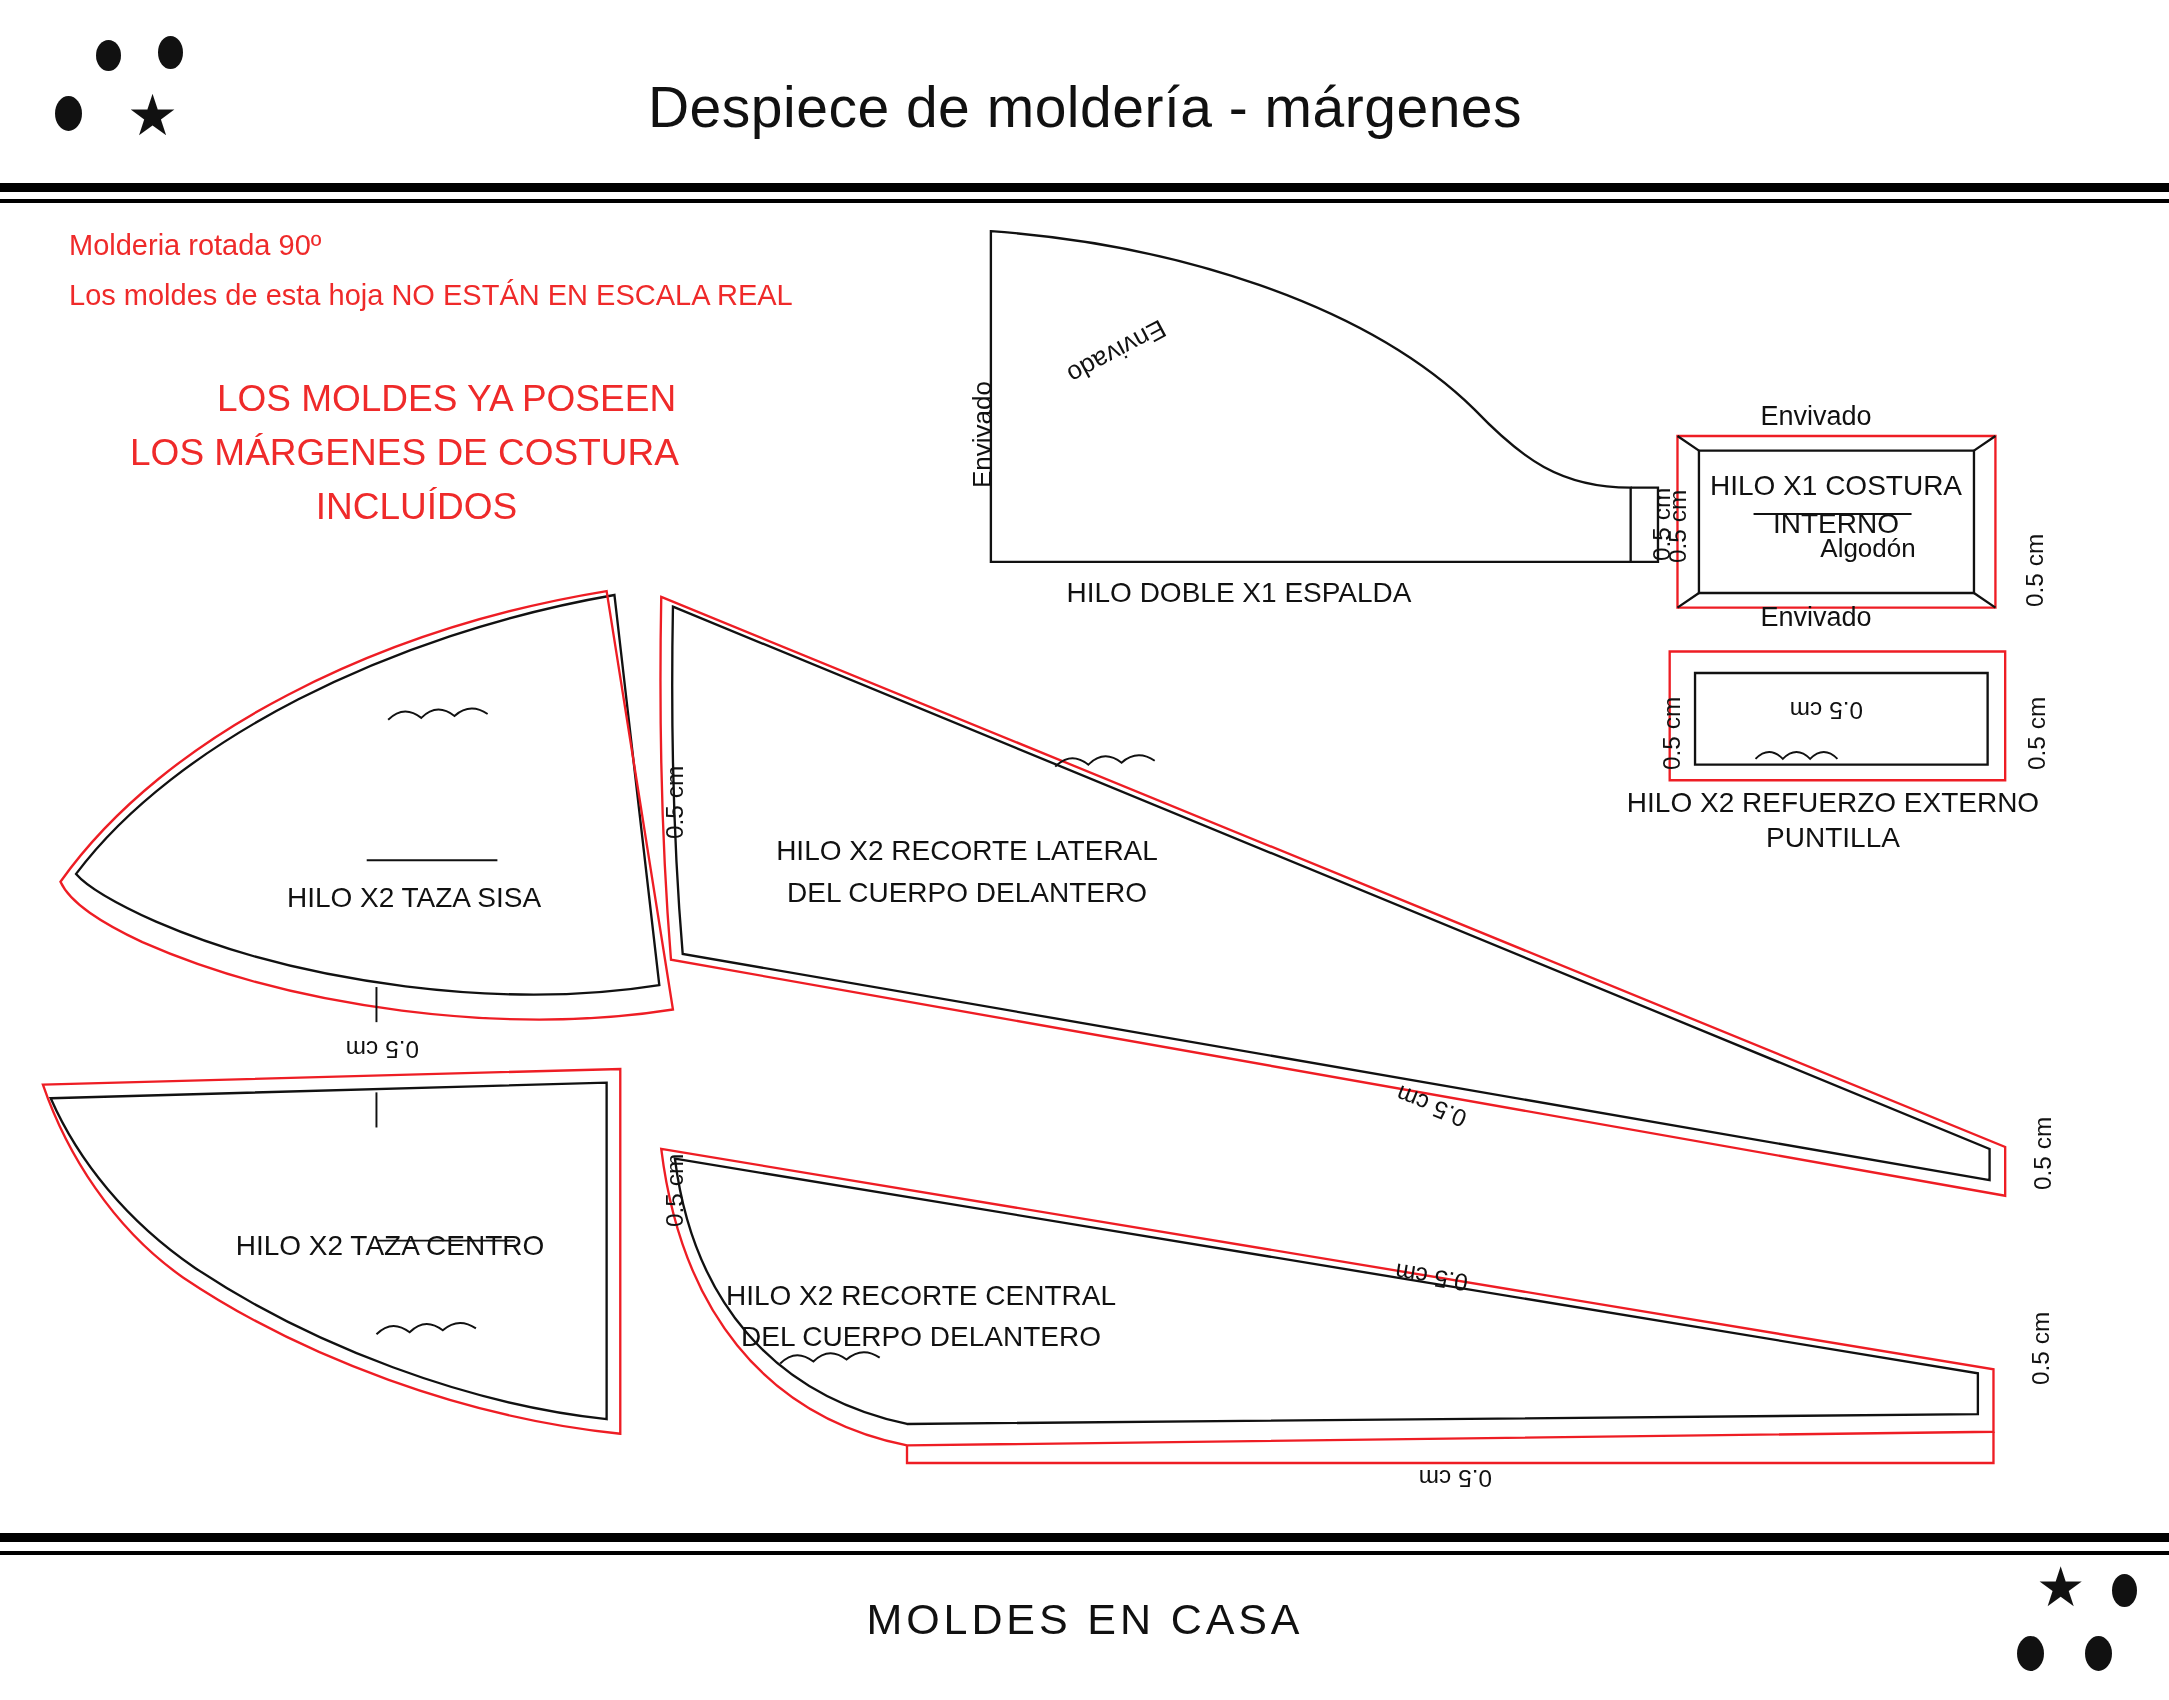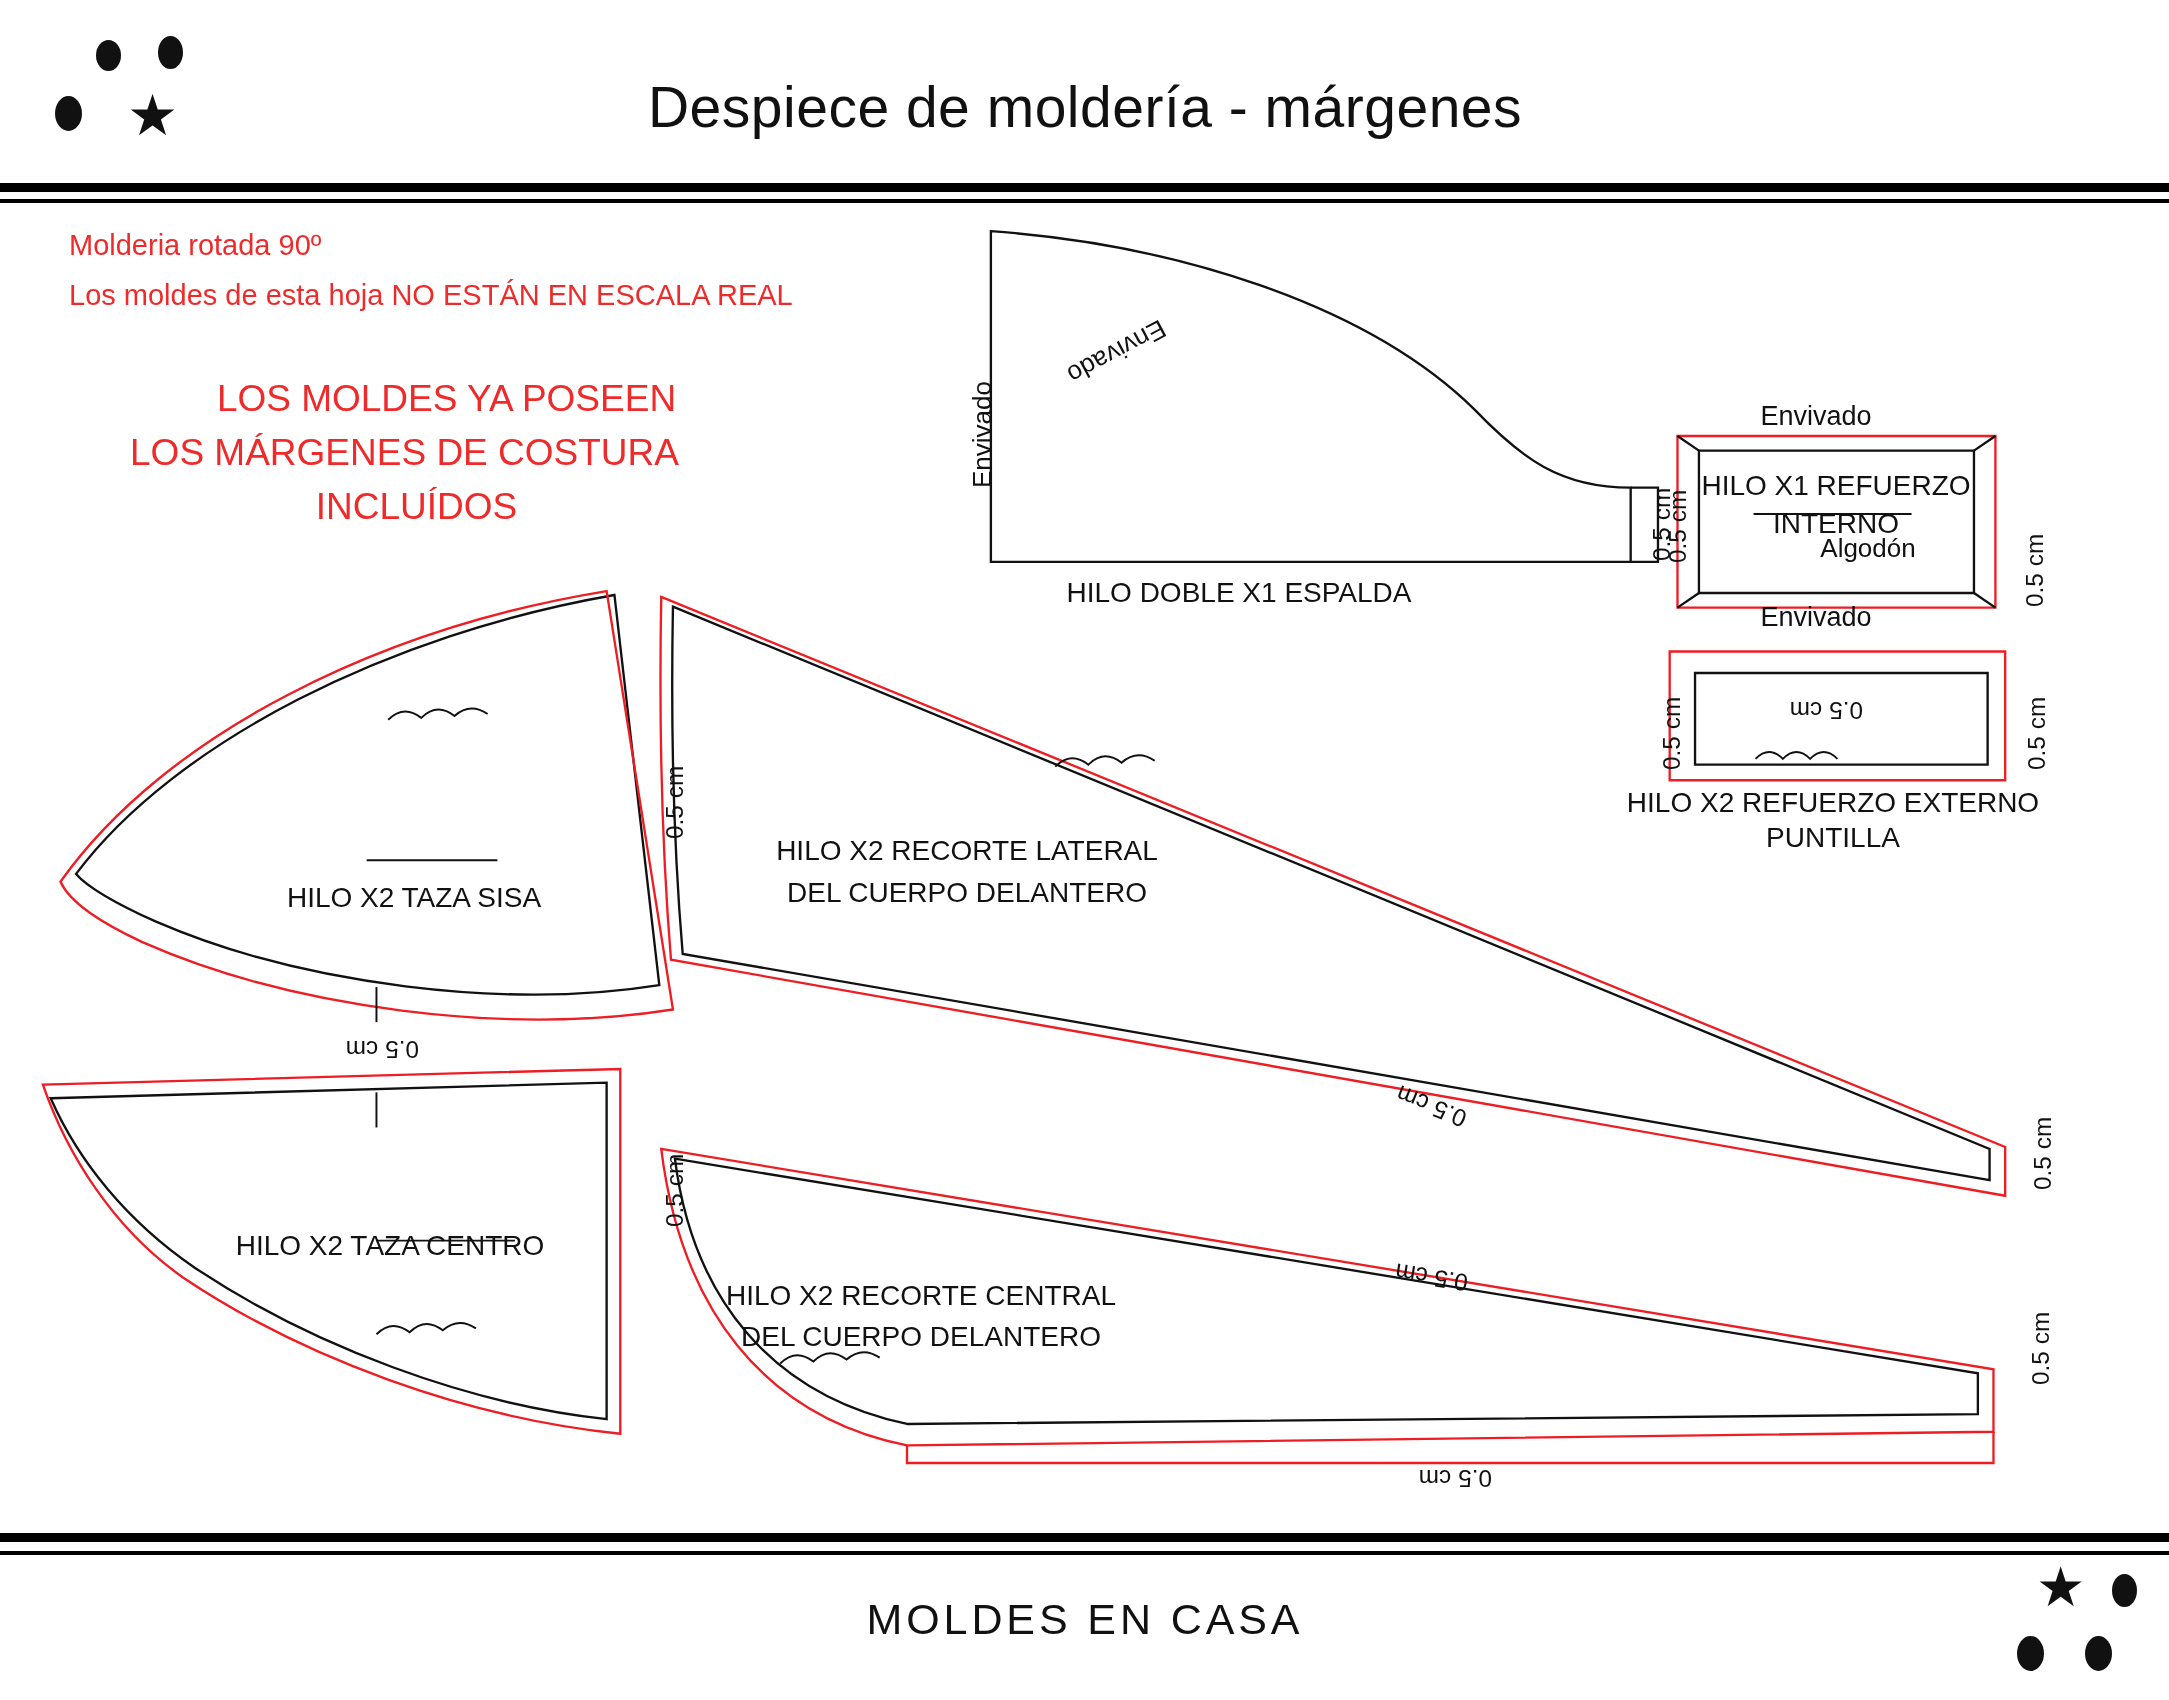--- a/index.html
+++ b/index.html
@@ -203,21 +203,21 @@
       <path class="red" d="M930,1482 L930,1500 L2044,1500 L2044,1468"></path>
       <path class="thin" d="M800,1398 q16,-16 34,-2 q16,-16 34,-2 q16,-14 34,-2"></path>
     </g>
   </svg>
 
   <div class="plabel center" style="left:1239px; top:575px;">HILO DOBLE X1 ESPALDA</div>
   <div class="dim rot90" style="left:967px; top:488px; font-size:26px;">Envivado</div>
   <div class="dim" style="left:1063px; top:336px; font-size:26px; transform:rotate(152deg);">Envivado</div>
   <div class="dim rot90" style="left:1648px; top:561px;">0.5 cm</div>
 
-  <div class="plabel center" style="left:1836px; top:468px;">HILO X1 REFUERZO</div>
+  <div class="plabel center" style="left:1836px; top:468px;">HILO X1 COSTURA</div>
   <div class="plabel center" style="left:1836px; top:506px;">INTERNO</div>
   <div class="plabel center" style="left:1868px; top:532px; font-size:26px;">Algodón</div>
   <div class="dim" style="left:1816px; top:401px; transform:translateX(-50%); font-size:27px;">Envivado</div>
   <div class="dim" style="left:1816px; top:602px; transform:translateX(-50%); font-size:27px;">Envivado</div>
   <div class="dim rot90" style="left:1664px; top:563px;">0.5 cm</div>
   <div class="dim rot90" style="left:2021px; top:607px;">0.5 cm</div>
 
   <div class="plabel center" style="left:1833px; top:785px;">HILO X2 REFUERZO EXTERNO</div>
   <div class="plabel center" style="left:1833px; top:820px;">PUNTILLA</div>
   <div class="dim rot90" style="left:1658px; top:770px;">0.5 cm</div>

